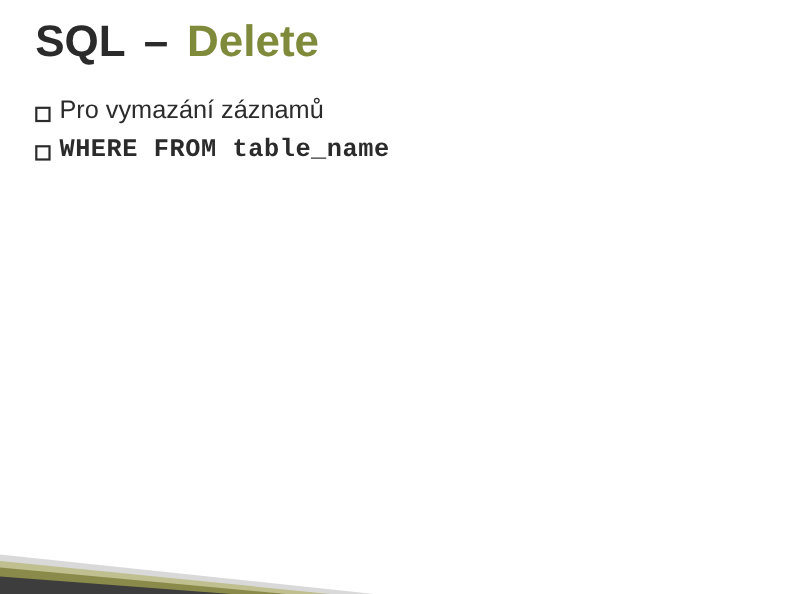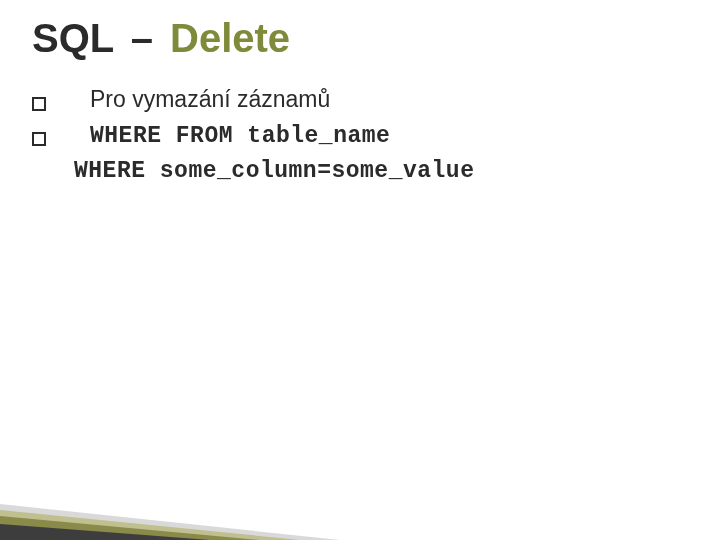--- a/index.html
+++ b/index.html
@@ -37,21 +37,20 @@
     top: 84px;
     width: 640px;
   }
 
   .line {
     display: flex;
     align-items: baseline;
     margin-bottom: 6px;
     font-size: 23px;
     line-height: 1.35;
-    gap: 36px;
   }
   .bullet {
     width: 14px;
     height: 14px;
     border: 2px solid #2b2b2b;
     box-sizing: border-box;
     margin-right: 8px;
     flex: 0 0 auto;
     position: relative;
     top: 4px;
@@ -92,21 +91,20 @@
 
     <div class="line">
       <span class="bullet"></span>
       <span class="txt-sans">Pro vymazání záznamů</span>
     </div>
 
     <div class="line">
       <span class="bullet"></span>
       <span class="txt-mono">WHERE FROM table_name</span>
     </div>
-    <div class="statement-line2">WHERE some_column=some_value</div>
 
   </div>
 
   <svg class="wedge" viewBox="0 0 340 70" preserveAspectRatio="none">
     <polygon points="0,70 340,70 0,34" fill="#d9d9d9"></polygon>
     <polygon points="0,70 300,70 0,40" fill="#bfbf8f"></polygon>
     <polygon points="0,70 260,70 0,46" fill="#8a8a4a"></polygon>
     <polygon points="0,70 210,70 0,54" fill="#3d3d3d"></polygon>
   </svg>
 

